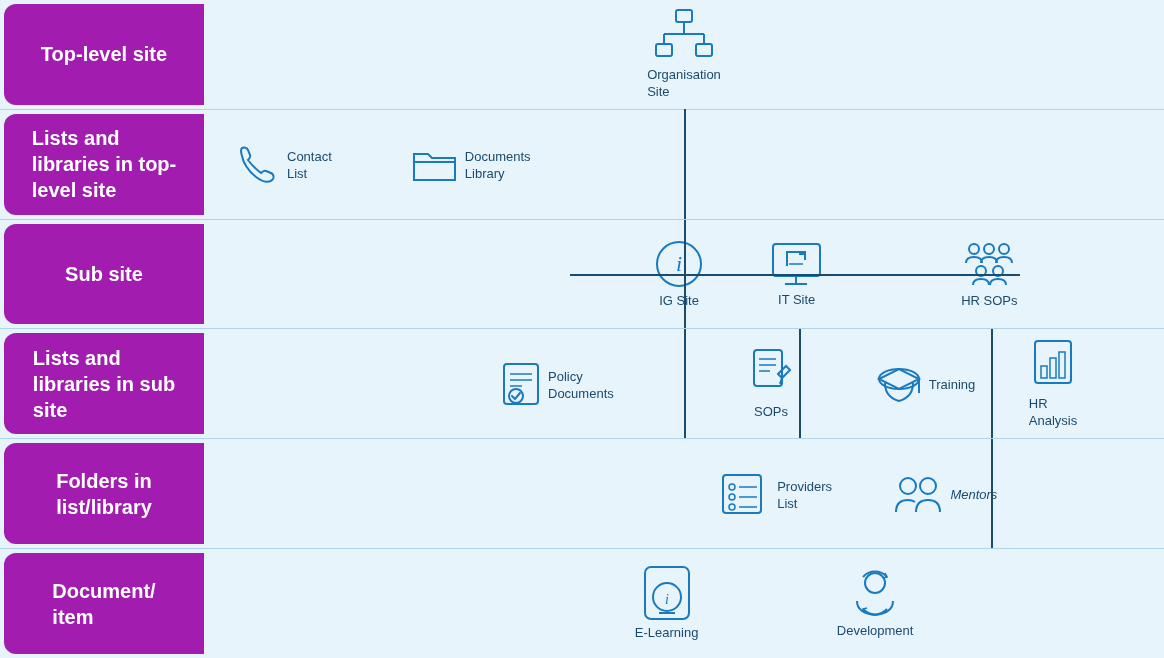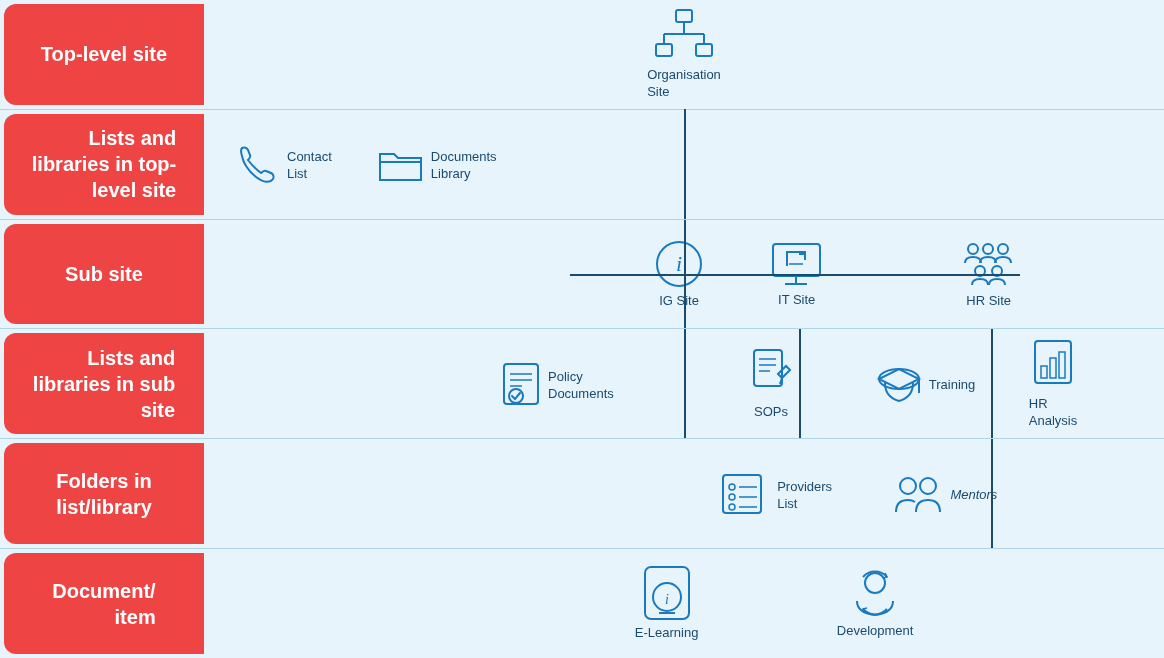--- a/index.html
+++ b/index.html
@@ -23,28 +23,28 @@
     .row {
       display: flex;
       flex-direction: row;
       flex: 1;
       border-bottom: 1px solid #b0d4e8;
     }
 
     .row-label {
       width: 200px;
       min-width: 200px;
-      background: #ef4444;
+      background: #a21caf;
       color: white;
       font-size: 20px;
       font-weight: bold;
       display: flex;
       align-items: center;
       justify-content: center;
-      text-align: right;
+      text-align: left;
       padding: 24px;
       border-radius: 12px 0 0 12px;
       margin: 4px 0 4px 4px;
       line-height: 1.3;
     }
 
     .row-content {
       flex: 1;
       display: flex;
       align-items: center;
@@ -109,21 +109,21 @@
           <line x1="10" y1="26" x2="10" y2="36" stroke="#1a7abf" stroke-width="2"></line>
           <line x1="50" y1="26" x2="50" y2="36" stroke="#1a7abf" stroke-width="2"></line>
         </svg>
         <span class="node-label">Organisation<br>Site</span>
       </div>
     </div>
   </div>
 
   <div class="row row-2">
     <div class="row-label">Lists and<br>libraries in top-<br>level site</div>
-    <div class="row-content" style="position:relative; justify-content: flex-start; padding-left: 30px; gap: 46px;">
+    <div class="row-content" style="position:relative; justify-content: flex-start; padding-left: 30px; gap: 80px;">
 
       <div style="position:absolute; left:50%; top:0; width:2px; height:100%; background:#1a4a6e; z-index:1;"></div>
 
       <div class="node" style="flex-direction:row; gap:8px;">
         <svg width="45" height="45" viewBox="0 0 45 45">
           <path d="M8 6 C8 6 12 4 14 8 L16 13 C17 15 15 17 14 18 C17 22 23 28 27 31 C28 30 30 28 32 29 L37 31 C41 33 39 37 39 37 C36 41 30 41 22 35 C14 29 9 20 8 14 C6 8 8 6 8 6Z" stroke="#1a7abf" stroke-width="2" fill="none"></path>
         </svg>
         <span class="node-label">Contact<br>List</span>
       </div>
 
@@ -175,21 +175,21 @@
           <circle cx="19" cy="32" r="5" stroke="#1a7abf" stroke-width="2" fill="none"></circle>
           <circle cx="36" cy="32" r="5" stroke="#1a7abf" stroke-width="2" fill="none"></circle>
 
           <path d="M4 24 Q4 18 12 18 Q20 18 20 24" stroke="#1a7abf" stroke-width="2" fill="none"></path>
           <path d="M19 24 Q19 18 27 18 Q35 18 35 24" stroke="#1a7abf" stroke-width="2" fill="none"></path>
           <path d="M34 24 Q34 18 42 18 Q50 18 50 24" stroke="#1a7abf" stroke-width="2" fill="none"></path>
 
           <path d="M11 46 Q11 40 19 40 Q27 40 27 46" stroke="#1a7abf" stroke-width="2" fill="none"></path>
           <path d="M28 46 Q28 40 36 40 Q44 40 44 46" stroke="#1a7abf" stroke-width="2" fill="none"></path>
         </svg>
-        <span class="node-label">HR Site</span>
+        <span class="node-label">HR SOPs</span>
       </div>
     </div>
   </div>
 
   <div class="row row-4">
     <div class="row-label">Lists and<br>libraries in sub<br>site</div>
     <div class="row-content" style="position:relative;">
 
       <div style="position:absolute; left:calc(50% + 0px); top:0; width:2px; height:100%; background:#1a4a6e; z-index:1;"></div>
       <div style="position:absolute; left:calc(62% + 0px); top:0; width:2px; height:100%; background:#1a4a6e; z-index:1;"></div>

